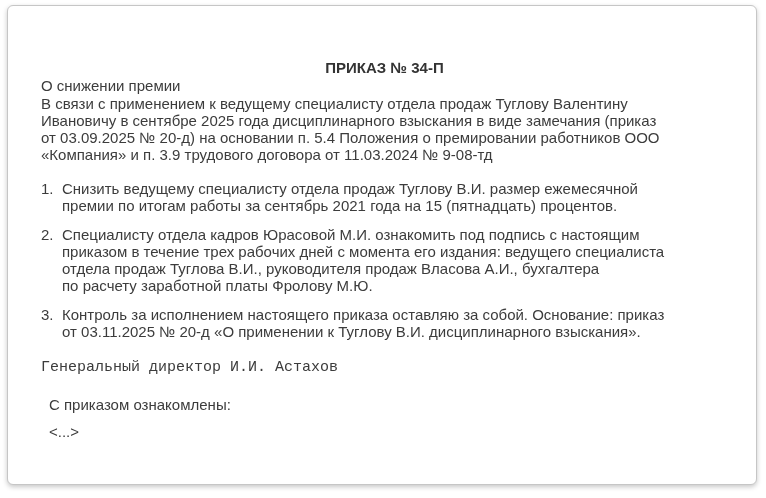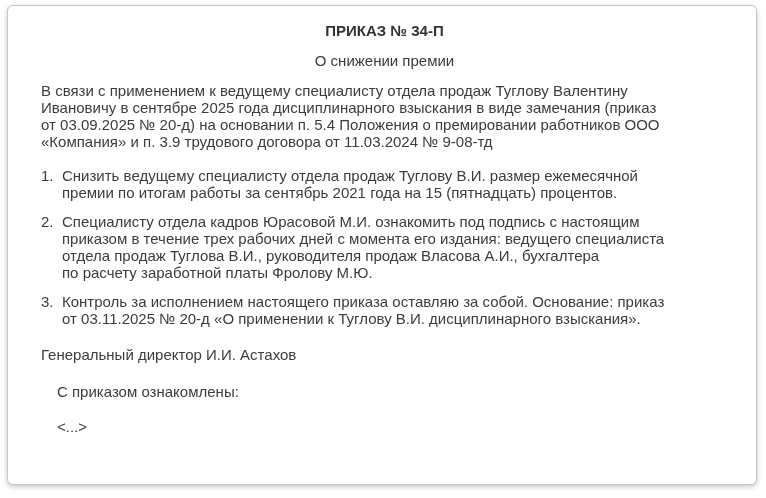--- a/index.html
+++ b/index.html
@@ -20,36 +20,36 @@
     position: absolute;
     left: 7px;
     top: 5px;
     width: 750px;
     height: 480px;
     box-sizing: border-box;
     background: #ffffff;
     border: 1px solid #c6c6c6;
     border-radius: 6px;
     box-shadow: 0 2px 5px rgba(0,0,0,0.22);
-    padding: 15px 28px 20px 33px;
+    padding: 52px 28px 20px 33px;
     color: #3c3c3c;
     font-size: 15px;
     line-height: 17px;
   }
   .doc-title {
     margin: 0;
     font-size: 15px;
     line-height: 19px;
     font-weight: bold;
     text-align: center;
     color: #333333;
   }
   .doc-subtitle {
-    margin: 12px;
-    text-align: center;
+    margin: 0;
+    text-align: left;
     line-height: 18px;
   }
   .intro {
     margin: 0 0 0 0;
     white-space: pre-line;
   }
   .resolution-heading {
     margin: 24px 0 0 0;
   }
   .order-list {
@@ -66,26 +66,27 @@
   .item-num {
     width: 21px;
     flex-shrink: 0;
   }
   .item-text {
     flex: 1;
     white-space: pre-line;
   }
   .signature {
     margin: 19px 0 4px 0;
+    font-family: Liberation Mono, monospace;
   }
   .ack-block {
     margin: 19px 0 0 0;
   }
   .ack-line {
-    margin: 16px;
+    margin: 8px;
     line-height: 19px;
   }
 </style>
 </head>
 <body>
 
 <div class="page">
   <div class="card">
 
     <h1 class="doc-title">ПРИКАЗ № 34-П</h1>

